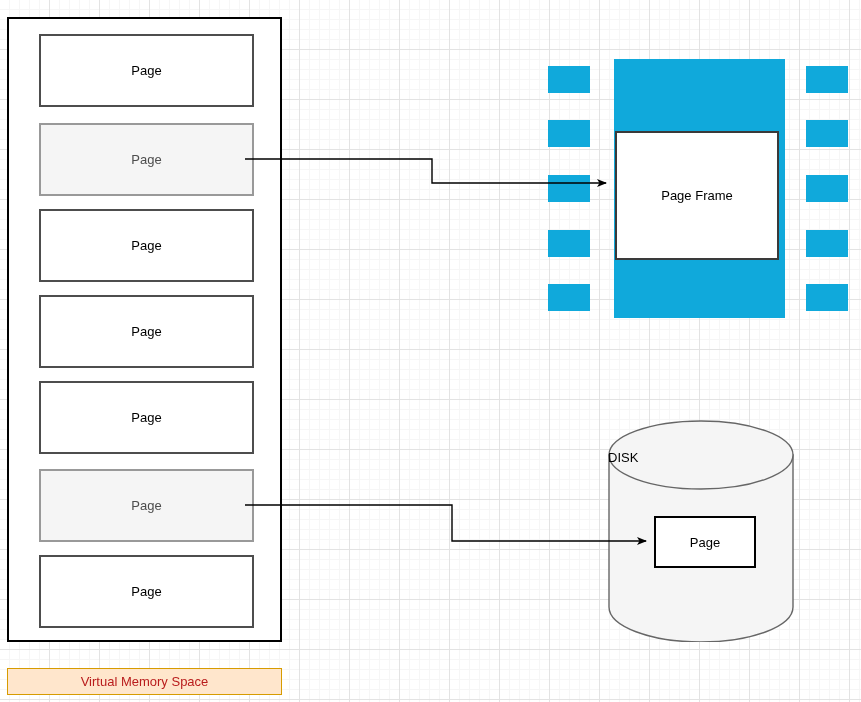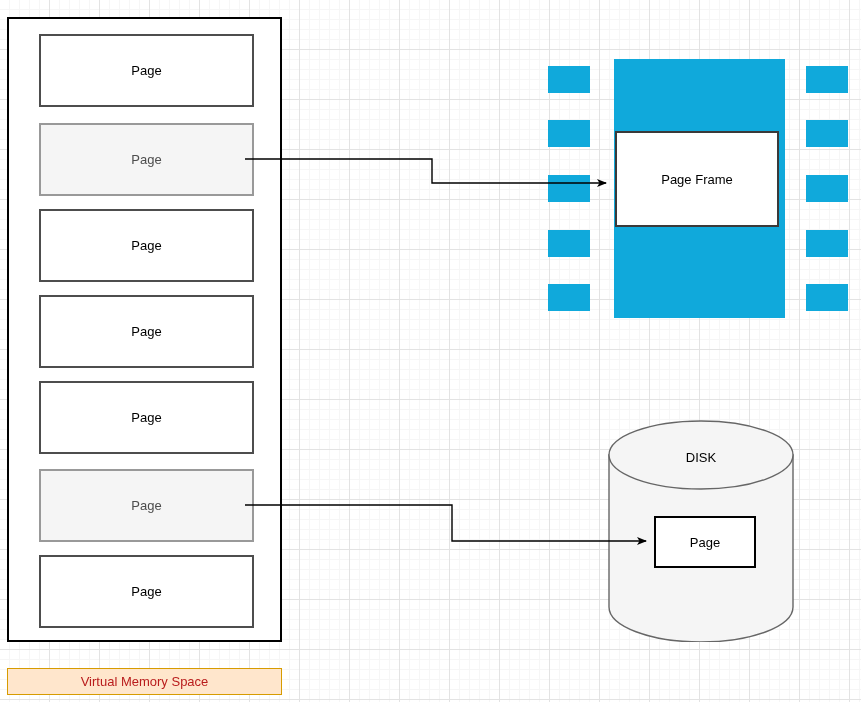--- a/index.html
+++ b/index.html
@@ -88,21 +88,21 @@
     position: absolute;
     width: 42px;
     height: 27px;
     background: #10a9db;
   }
   .page-frame-box {
     position: absolute;
     left: 615px;
     top: 131px;
     width: 164px;
-    height: 96px;
+    height: 129px;
     border: 2px solid #3a3a3a;
     background: #ffffff;
     box-sizing: border-box;
     display: flex;
     align-items: center;
     justify-content: center;
     font-size: 13px;
     color: #000000;
   }
 
@@ -113,21 +113,20 @@
     top: 420px;
     width: 186px;
     height: 222px;
   }
   .disk svg { display: block; }
   .disk-label {
     position: absolute;
     left: 0;
     top: 30px;
     width: 186px;
-    text-align: center;
     font-size: 13px;
     color: #000000;
   }
   .disk-page-box {
     position: absolute;
     left: 654px;
     top: 516px;
     width: 102px;
     height: 52px;
     border: 2px solid #000000;

